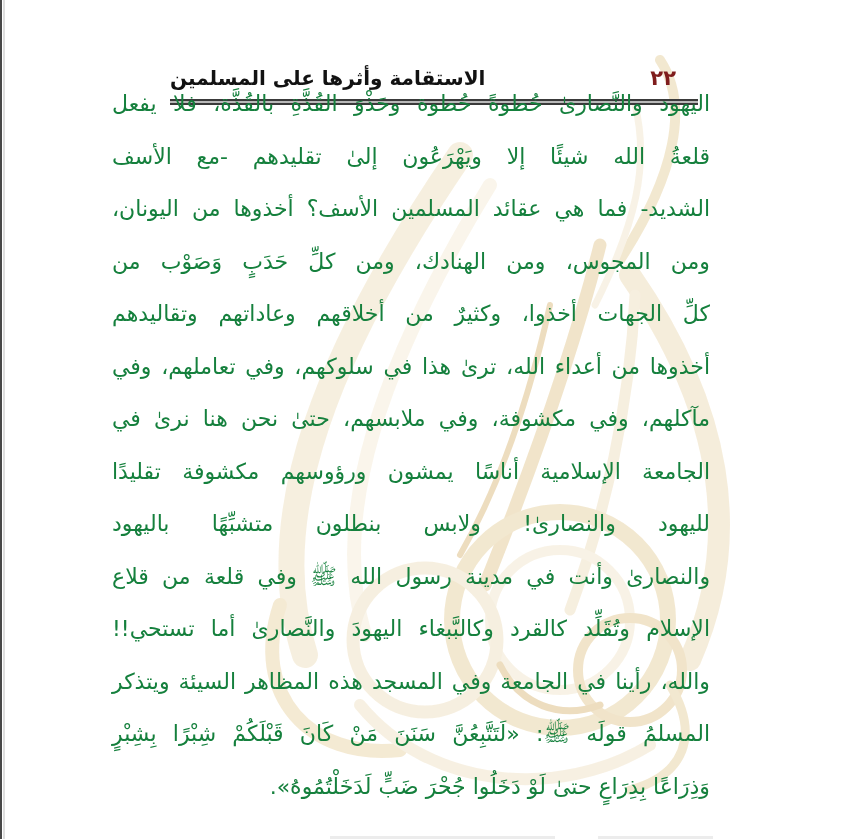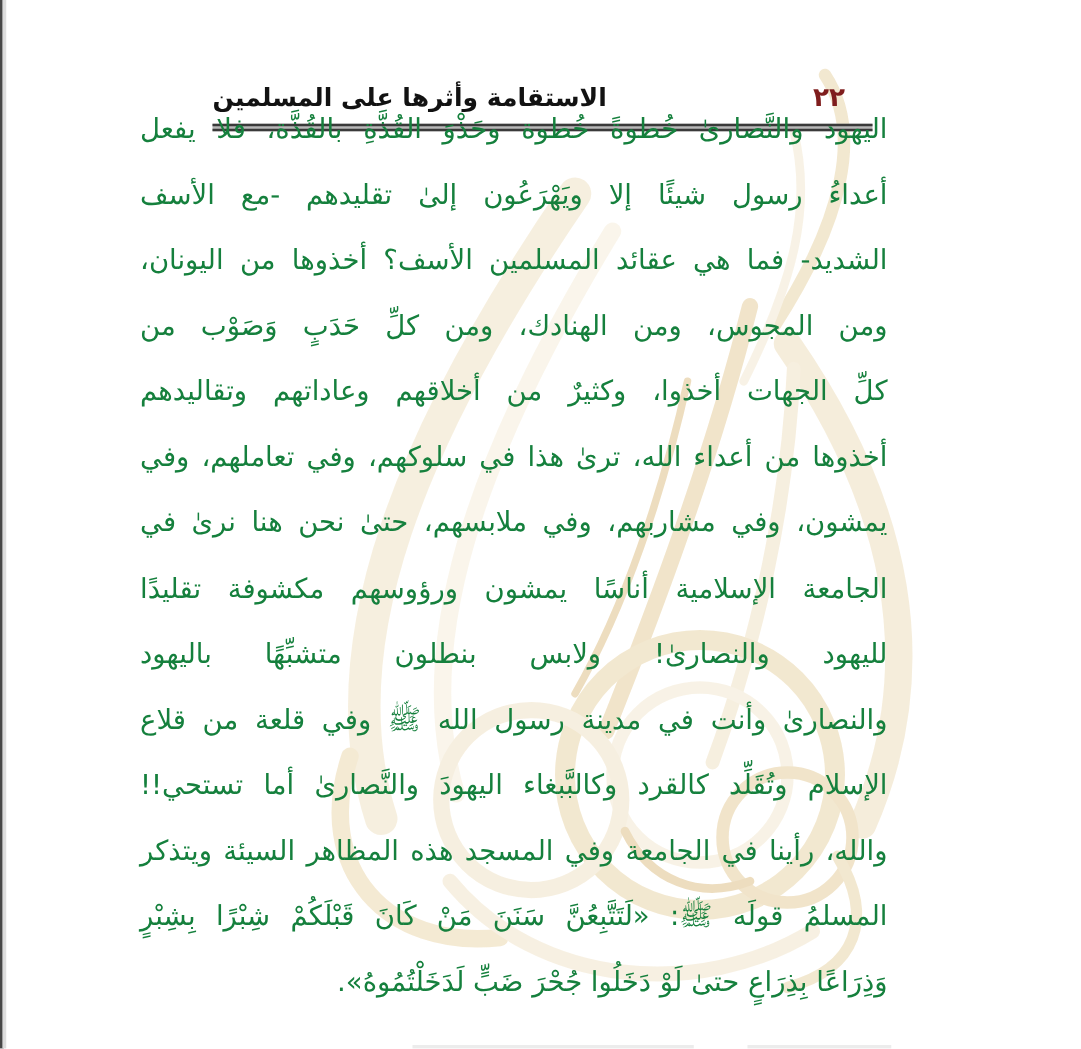--- a/index.html
+++ b/index.html
@@ -102,26 +102,26 @@
   <div class="header">
     <div class="header-row">
       <span class="book-title">الاستقامة وأثرها على المسلمين</span>
       <span class="page-num">٢٢</span>
     </div>
     <div class="header-rule"></div>
   </div>
 
   <div class="body-text" dir="rtl">
     <div class="line">اليهود والنَّصارىٰ خُطوةً خُطوة وحَذْوَ القُذَّةِ بالقُذَّة، فلا يفعل</div>
-    <div class="line">أعداءُ رسول شيئًا إلا ويَهْرَعُون إلىٰ تقليدهم -مع الأسف</div>
+    <div class="line">قلعةُ الله شيئًا إلا ويَهْرَعُون إلىٰ تقليدهم -مع الأسف</div>
     <div class="line">الشديد- فما هي عقائد المسلمين الأسف؟ أخذوها من اليونان،</div>
     <div class="line">ومن المجوس، ومن الهنادك، ومن كلِّ حَدَبٍ وَصَوْب من</div>
     <div class="line">كلِّ الجهات أخذوا، وكثيرٌ من أخلاقهم وعاداتهم وتقاليدهم</div>
     <div class="line">أخذوها من أعداء الله، ترىٰ هذا في سلوكهم، وفي تعاملهم، وفي</div>
-    <div class="line">يمشون، وفي مشاربهم، وفي ملابسهم، حتىٰ نحن هنا نرىٰ في</div>
+    <div class="line">مآكلهم، وفي مكشوفة، وفي ملابسهم، حتىٰ نحن هنا نرىٰ في</div>
     <div class="line">الجامعة الإسلامية أناسًا يمشون ورؤوسهم مكشوفة تقليدًا</div>
     <div class="line">لليهود والنصارىٰ! ولابس بنطلون متشبِّهًا باليهود</div>
     <div class="line">والنصارىٰ وأنت في مدينة رسول الله ﷺ وفي قلعة من قلاع</div>
     <div class="line">الإسلام وتُقَلِّد كالقرد وكالبَّبغاء اليهودَ والنَّصارىٰ أما تستحي!!</div>
     <div class="line">والله، رأينا في الجامعة وفي المسجد هذه المظاهر السيئة ويتذكر</div>
     <div class="line mixed"><span>المسلمُ قولَه ﷺ: </span><span class="bold">«لَتَتَّبِعُنَّ سَنَنَ مَنْ كَانَ قَبْلَكُمْ شِبْرًا بِشِبْرٍ</span></div>
     <div class="line last bold">وَذِرَاعًا بِذِرَاعٍ حتىٰ لَوْ دَخَلُوا جُحْرَ ضَبٍّ لَدَخَلْتُمُوهُ».</div>
   </div>
 
   <div class="footer-cut a"></div>

